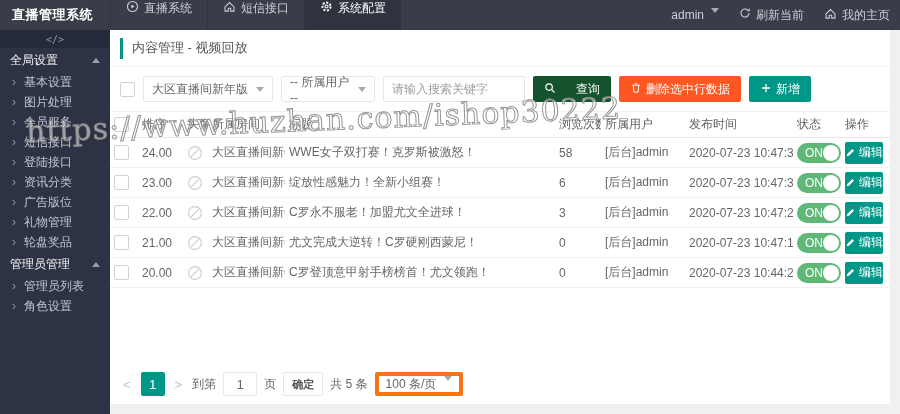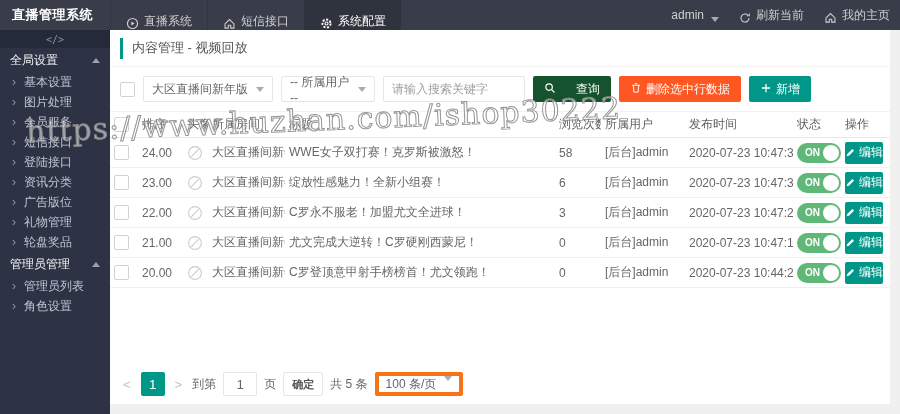--- a/index.html
+++ b/index.html
@@ -5,21 +5,21 @@
   * { box-sizing: border-box; margin: 0; padding: 0; }
   html,body { width: 900px; height: 414px; }
   body {
     font-family: "Liberation Sans", "DejaVu Sans", sans-serif;
     font-size: 12px; background: #f0f0f0; position: relative; overflow: hidden; color:#666;
   }
   
   .navbar { position:absolute; top:0; left:0; right:0; height:30px; background:#393D49; display:flex; align-items:stretch; z-index:5;}
   .brand { width:110px; color:#fff; font-weight:bold; font-size:13px; display:flex; align-items:center; padding-left:12px; letter-spacing:.5px;}
   .nav-items { display:flex; align-items:stretch; }
-  .nav-item { display:flex; align-items:flex-end; gap:5px; padding:0 15px; color:#cfd0d3; font-size:12px; cursor:pointer; border-left:1px solid #32353f; }
+  .nav-item { display:flex; align-items:flex-start; gap:5px; padding:0 15px; color:#cfd0d3; font-size:12px; cursor:pointer; border-left:1px solid #32353f; }
   .nav-item.active { background:#2F333D; color:#fff; }
   .nav-item .icon { display:inline-flex; align-items:center; }
   .nav-right { margin-left:auto; display:flex; align-items:center; color:#d0d0d3; }
   .nav-right .nav-item { border-left:none; padding:0 10px; }
   .caret-down { width:0; height:0; border-left:4px solid transparent; border-right:4px solid transparent; border-top:5px solid #a9abb1; display:inline-block; margin-left:2px;}
   
   .sidebar { position:absolute; top:30px; left:0; width:110px; bottom:0; background:#2D3345; z-index:4;}
   .side-collapse { height:18px; background:#252A3A; color:#8b92a6; display:flex; align-items:center; justify-content:center; font-family:"DejaVu Sans Mono", monospace; font-size:10px; cursor:pointer;}
   .side-title { display:flex; justify-content:space-between; align-items:center; padding:6px 10px 5px 10px; color:#f2f3f5; font-size:12px; cursor:pointer; height:24px;}
   .caret-up { width:0; height:0; border-left:4px solid transparent; border-right:4px solid transparent; border-bottom:5px solid #9aa0b0; display:inline-block;}
@@ -41,21 +41,21 @@
   .btn-search { background:#14532d;gap:20px; }
   .btn-delete { background:#FF5722; }
   .btn-add { background:#009688; }
   
   table { border-collapse:collapse; table-layout:fixed; width:100%; }
   th { height:22px; padding:4px 4px; font-weight:normal; color:#5f5f5f; text-align:left; border-bottom:1px solid #e8e8e8; border-top:1px solid #f2f2f2; white-space:nowrap; overflow:hidden;}
   td { height:30px; padding:0 4px; color:#666; border-bottom:1px solid #f0f0f0; white-space:nowrap; overflow:hidden;}
   .col-cb { text-align:center; }
   .avatar-cell .icon { display:inline-flex; vertical-align:middle;}
   .switch { width:44px; height:20px; border-radius:10px; background:#5FB878; position:relative; display:inline-flex; align-items:center; cursor:pointer; vertical-align:middle;}
-  .switch .on-label { color:#fff; font-size:10px; margin-left:8px; font-weight:bold;}
+  .switch .on-label { color:#fff; font-size:12px; margin-left:8px; font-weight:normal;}
   .switch .knob { position:absolute; right:2px; top:2px; width:16px; height:16px; border-radius:50%; background:#fff;}
   .btn-edit { background:#009688; color:#fff; height:22px; padding:0 0; border:none; border-radius:2px; display:inline-flex; align-items:center; gap:3px; font-size:12px; cursor:pointer; vertical-align:middle;}
   
   .pager { position:absolute; left:10px; bottom:8px; display:flex; align-items:center; gap:7px; font-size:12px; color:#666;}
   .pg-arrow { color:#c2c2c2; padding:0 3px; font-size:13px; cursor:pointer; background:none; border:none;}
   .pg-num { width:24px; height:24px; background:#009688; color:#fff; display:flex; align-items:center; justify-content:center; border-radius:2px; border:none; cursor:pointer;}
   .pg-input { width:34px; height:24px; border:1px solid #e6e6e6; border-radius:2px; text-align:center; color:#666; outline:none;}
   .pg-confirm { height:24px; padding:0 8px; border:1px solid #e6e6e6; background:#fff; border-radius:2px; color:#555; font-weight:bold; font-size:11px; cursor:pointer;}
   .pg-select { height:24px; border:4px solid #f97316; border-radius:2px; display:flex; align-items:flex-start; gap:6px; padding:0 7px; color:#666; background:#fff; cursor:pointer;}
   

